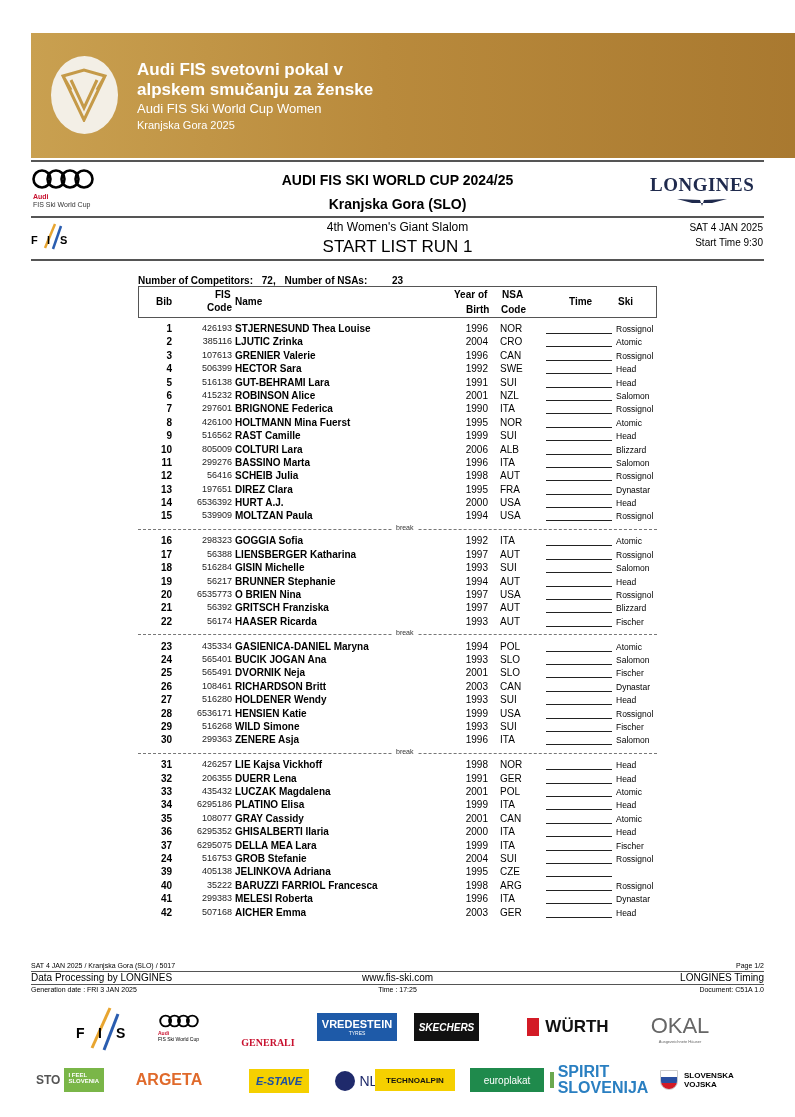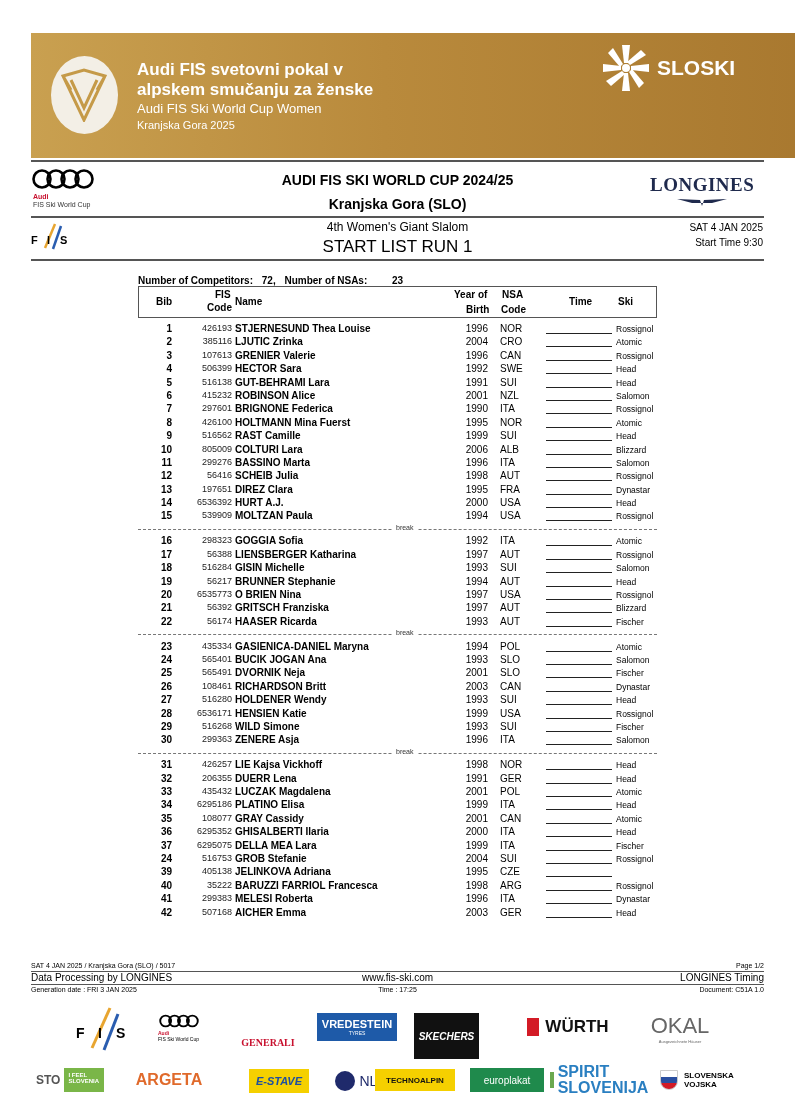--- a/index.html
+++ b/index.html
@@ -60,36 +60,20 @@
     <svg width="50" height="54" viewBox="0 0 50 54">
         <path d="M4 8 L25 2 L46 8 L25 52 Z M12 12 L25 40 L38 12 M4 8 L12 22 M46 8 L38 22" fill="none" stroke="#c59a48" stroke-width="3"></path>
       </svg>
   </div>
   <div class="t1">
     <div>Audi FIS svetovni pokal v</div>
     <div>alpskem smučanju za ženske</div>
   </div>
   <div class="t2">Audi FIS Ski World Cup Women</div>
   <div class="t3">Kranjska Gora 2025</div>
-  <div class="sloski">
-    <svg width="50" height="50" viewBox="0 0 50 50">
-        <g fill="#fff">
-          <circle cx="25" cy="25" r="4"></circle>
-          <path d="M21 2h8l-2 18h-4z"></path>
-          <path d="M21 48h8l-2-18h-4z"></path>
-          <path d="M2 21v8l18-2v-4z"></path>
-          <path d="M48 21v8l-18-2v-4z"></path>
-          <path d="M7 10l5-5 10 16-3 3z"></path>
-          <path d="M43 40l-5 5-10-16 3-3z"></path>
-          <path d="M40 7l5 5-16 10-3-3z"></path>
-          <path d="M10 43l-5-5 16-10 3 3z"></path>
-        </g>
-      </svg>
-    <span>SLOSKI</span>
-  </div>
 </div>
 
 <div class="hline" style="top:160px;height:2px;"></div>
 
 <div class="audi-logo">
   <svg width="64" height="22" viewBox="0 0 64 22">
       <g fill="none" stroke="#000" stroke-width="2.6">
         <circle cx="11" cy="11" r="8.5"></circle>
         <circle cx="25" cy="11" r="8.5"></circle>
         <circle cx="39" cy="11" r="8.5"></circle>
@@ -581,21 +565,21 @@
   <span style="font-size:5px;color:#c8102e;margin-top:2px;">Audi</span>
   <span style="font-size:5px;font-weight:normal;">FIS Ski World Cup</span>
 </div>
 <div class="spons" style="left:244px;top:1008px;width:48px;height:40px;color:#c8102e;font-family:'Liberation Serif',serif;font-size:10px;align-items:flex-end;">
   <span>GENERALI</span>
 </div>
 <div class="spons" style="left:317px;top:1013px;width:80px;height:28px;background:#1e5aa8;color:#fff;font-size:11px;flex-direction:column;">
   <span>VREDESTEIN</span>
   <span style="font-size:5px;font-weight:normal;">TYRES</span>
 </div>
-<div class="spons" style="left:414px;top:1013px;width:65px;height:46px;background:#111;color:#fff;font-size:10px;font-style:italic;">SKECHERS</div>
+<div class="spons" style="left:414px;top:1013px;width:65px;height:28px;background:#111;color:#fff;font-size:10px;font-style:italic;">SKECHERS</div>
 <div class="spons" style="left:520px;top:1014px;width:96px;height:26px;color:#111;font-size:17px;">
   <span style="display:inline-block;width:12px;height:18px;background:#d31b26;margin-right:6px;"></span>
   <span>WÜRTH</span>
 </div>
 <div class="spons" style="left:645px;top:1010px;width:70px;height:36px;color:#666;font-size:22px;font-weight:normal;flex-direction:column;">
   <span>OKAL</span>
   <span style="font-size:4px;">Ausgezeichnete Häuser</span>
 </div>
 
 <div class="spons" style="left:36px;top:1067px;width:80px;height:26px;justify-content:flex-start;">

